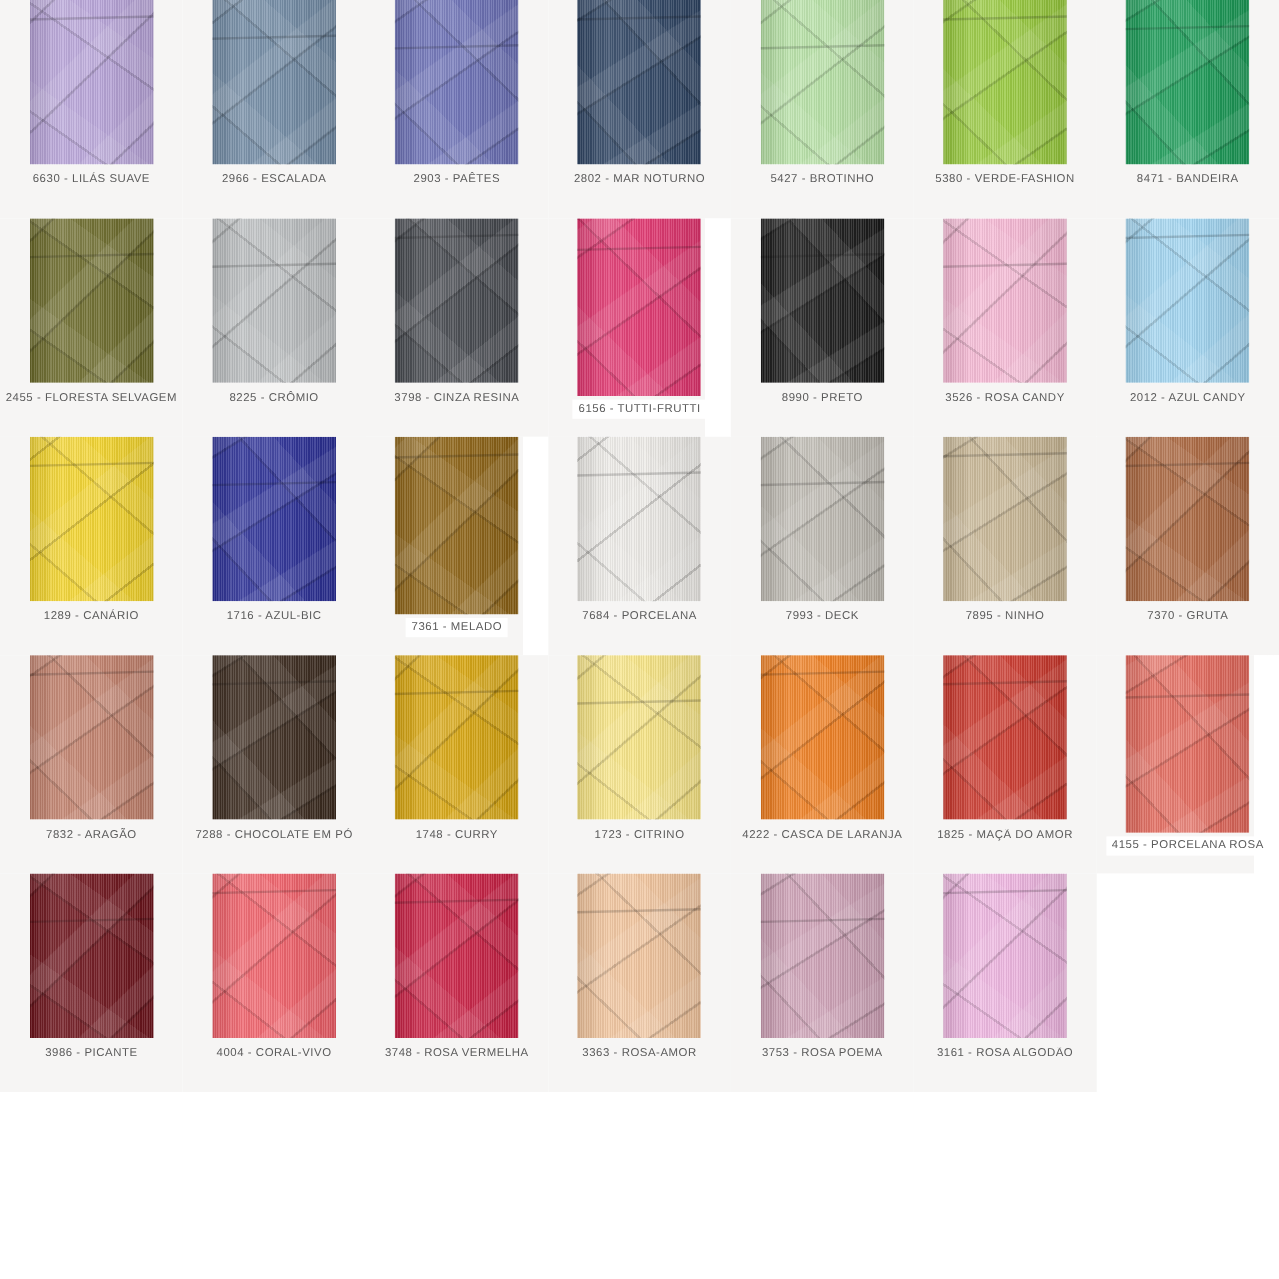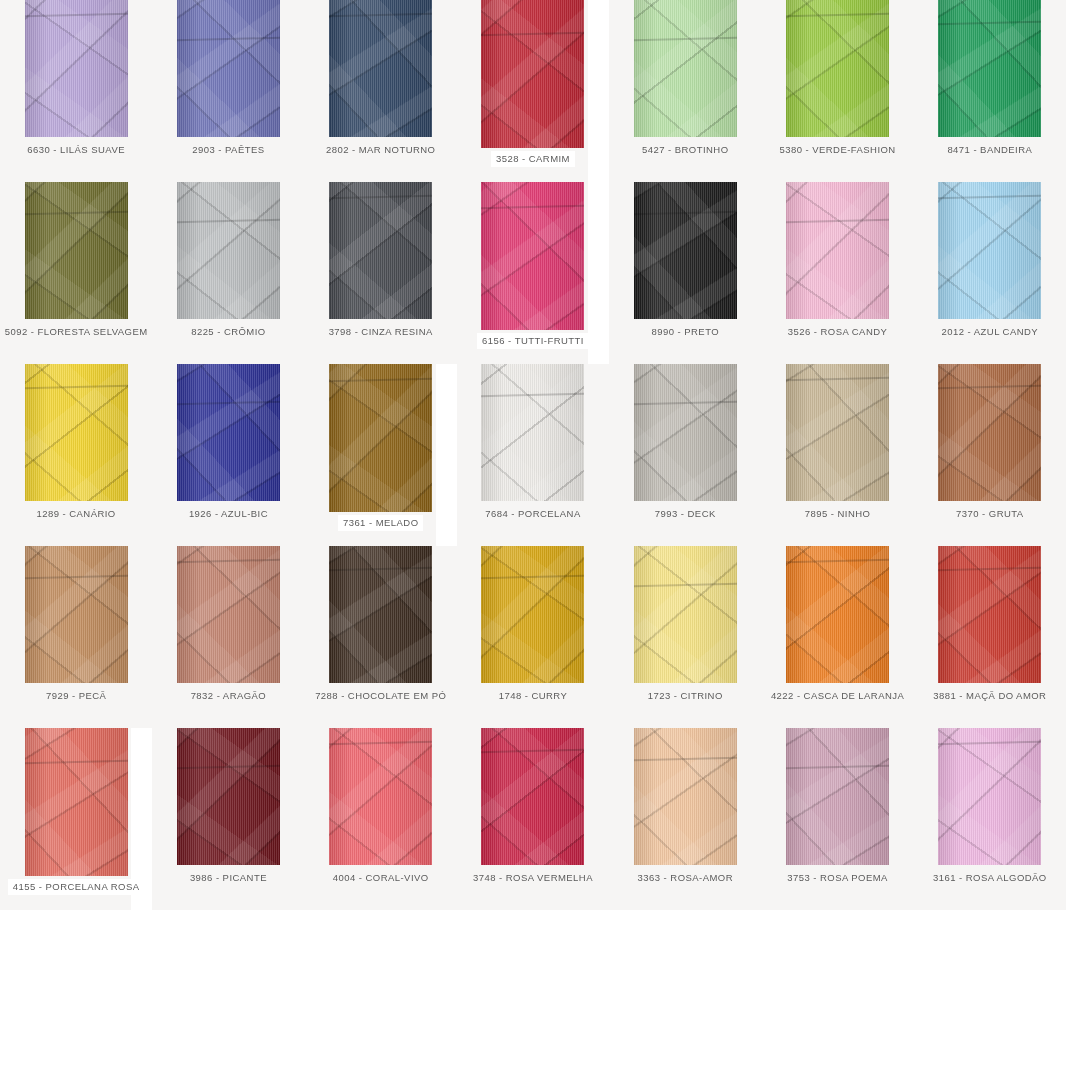--- a/index.html
+++ b/index.html
@@ -171,311 +171,299 @@
             <div class="bands" style="transform: rotate(-6deg);"></div>
             <div class="seam" style="top: 10%;"></div>
             <div class="shade"></div>
           </div>
         </div>
         <div class="caption">6630 - LILÁS SUAVE</div>
       </div>
       <div class="cell">
         <div class="swatch-wrap">
           <div class="swatch">
+            <div class="base" style="background-color: rgb(112, 137, 163);"></div>
+            <div class="rib"></div>
+            <div class="bands" style="transform: rotate(0deg);"></div>
+            <div class="seam" style="top: 22%;"></div>
+            <div class="shade"></div>
+          </div>
+        </div>
+        <div class="caption">2966 - ESCALADA</div>
+      </div>
+      <div class="cell">
+        <div class="swatch-wrap">
+          <div class="swatch">
             <div class="base" style="background-color: rgb(106, 111, 181);"></div>
             <div class="rib"></div>
             <div class="bands" style="transform: rotate(3deg);"></div>
             <div class="seam" style="top: 28%;"></div>
             <div class="shade"></div>
           </div>
         </div>
         <div class="caption">2903 - PAÊTES</div>
       </div>
       <div class="cell">
         <div class="swatch-wrap">
           <div class="swatch">
             <div class="base" style="background-color: rgb(46, 68, 99);"></div>
             <div class="rib"></div>
             <div class="bands" style="transform: rotate(6deg);"></div>
             <div class="seam" style="top: 10%;"></div>
             <div class="shade"></div>
           </div>
         </div>
         <div class="caption">2802 - MAR NOTURNO</div>
+      </div>
+      <div class="cell">
+        <div class="swatch-wrap">
+          <div class="swatch">
+            <div class="base" style="background-color: rgb(181, 224, 164);"></div>
+            <div class="rib"></div>
+            <div class="bands" style="transform: rotate(0deg);"></div>
+            <div class="seam" style="top: 28%;"></div>
+            <div class="shade"></div>
+          </div>
+        </div>
+        <div class="caption">5427 - BROTINHO</div>
+      </div>
+      <div class="cell">
+        <div class="swatch-wrap">
+          <div class="swatch">
+            <div class="base" style="background-color: rgb(150, 200, 60);"></div>
+            <div class="rib"></div>
+            <div class="bands" style="transform: rotate(3deg);"></div>
+            <div class="seam" style="top: 10%;"></div>
+            <div class="shade"></div>
+          </div>
+        </div>
+        <div class="caption">5380 - VERDE-FASHION</div>
+      </div>
+      <div class="cell">
+        <div class="swatch-wrap">
+          <div class="swatch">
+            <div class="base" style="background-color: rgb(25, 154, 86);"></div>
+            <div class="rib"></div>
+            <div class="bands" style="transform: rotate(6deg);"></div>
+            <div class="seam" style="top: 16%;"></div>
+            <div class="shade"></div>
+          </div>
+        </div>
+        <div class="caption">8471 - BANDEIRA</div>
+      </div>
+      <div class="cell">
+        <div class="swatch-wrap">
+          <div class="swatch">
+            <div class="base" style="background-color: rgb(107, 106, 42);"></div>
+            <div class="rib"></div>
+            <div class="bands" style="transform: rotate(-6deg);"></div>
+            <div class="seam" style="top: 22%;"></div>
+            <div class="shade"></div>
+          </div>
+        </div>
+        <div class="caption">2455 - FLORESTA SELVAGEM</div>
+      </div>
+      <div class="cell">
+        <div class="swatch-wrap">
+          <div class="swatch">
+            <div class="base" style="background-color: rgb(185, 188, 190);"></div>
+            <div class="rib"></div>
+            <div class="bands" style="transform: rotate(-3deg);"></div>
+            <div class="seam" style="top: 28%;"></div>
+            <div class="shade"></div>
+          </div>
+        </div>
+        <div class="caption">8225 - CRÔMIO</div>
+      </div>
+      <div class="cell">
+        <div class="swatch-wrap">
+          <div class="swatch">
+            <div class="base" style="background-color: rgb(67, 70, 76);"></div>
+            <div class="rib"></div>
+            <div class="bands" style="transform: rotate(0deg);"></div>
+            <div class="seam" style="top: 10%;"></div>
+            <div class="shade"></div>
+          </div>
+        </div>
+        <div class="caption clipped">3798 - CINZA RESINA</div>
       </div>
       <div class="cell col7">
         <div class="swatch-wrap tall">
           <div class="swatch">
-            <div class="base" style="background-color: rgb(191, 36, 51);"></div>
+            <div class="base" style="background-color: rgb(224, 52, 110);"></div>
+            <div class="rib"></div>
+            <div class="bands" style="transform: rotate(3deg);"></div>
+            <div class="seam" style="top: 16%;"></div>
+            <div class="shade"></div>
+          </div>
+        </div>
+        <div class="caption raised">6156 - TUTTI-FRUTTI</div>
+      </div>
+      <div class="cell">
+        <div class="swatch-wrap">
+          <div class="swatch">
+            <div class="base" style="background-color: rgb(25, 25, 25);"></div>
+            <div class="rib"></div>
+            <div class="bands" style="transform: rotate(6deg);"></div>
+            <div class="seam" style="top: 22%;"></div>
+            <div class="shade"></div>
+          </div>
+        </div>
+        <div class="caption">8990 - PRETO</div>
+      </div>
+      <div class="cell">
+        <div class="swatch-wrap">
+          <div class="swatch">
+            <div class="base" style="background-color: rgb(244, 182, 210);"></div>
+            <div class="rib"></div>
+            <div class="bands" style="transform: rotate(-6deg);"></div>
+            <div class="seam" style="top: 28%;"></div>
+            <div class="shade"></div>
+          </div>
+        </div>
+        <div class="caption">3526 - ROSA CANDY</div>
+      </div>
+      <div class="cell">
+        <div class="swatch-wrap">
+          <div class="swatch">
+            <div class="base" style="background-color: rgb(158, 211, 239);"></div>
             <div class="rib"></div>
             <div class="bands" style="transform: rotate(-3deg);"></div>
-            <div class="seam" style="top: 22%;"></div>
-            <div class="shade"></div>
-          </div>
-        </div>
-        <div class="caption raised">3528 - CARMIM</div>
-      </div>
-      <div class="cell">
-        <div class="swatch-wrap">
-          <div class="swatch">
-            <div class="base" style="background-color: rgb(181, 224, 164);"></div>
-            <div class="rib"></div>
-            <div class="bands" style="transform: rotate(0deg);"></div>
-            <div class="seam" style="top: 28%;"></div>
-            <div class="shade"></div>
-          </div>
-        </div>
-        <div class="caption">5427 - BROTINHO</div>
-      </div>
-      <div class="cell">
-        <div class="swatch-wrap">
-          <div class="swatch">
-            <div class="base" style="background-color: rgb(150, 200, 60);"></div>
-            <div class="rib"></div>
-            <div class="bands" style="transform: rotate(3deg);"></div>
-            <div class="seam" style="top: 10%;"></div>
-            <div class="shade"></div>
-          </div>
-        </div>
-        <div class="caption">5380 - VERDE-FASHION</div>
-      </div>
-      <div class="cell">
-        <div class="swatch-wrap">
-          <div class="swatch">
-            <div class="base" style="background-color: rgb(25, 154, 86);"></div>
-            <div class="rib"></div>
-            <div class="bands" style="transform: rotate(6deg);"></div>
-            <div class="seam" style="top: 16%;"></div>
-            <div class="shade"></div>
-          </div>
-        </div>
-        <div class="caption">8471 - BANDEIRA</div>
-      </div>
-      <div class="cell">
-        <div class="swatch-wrap">
-          <div class="swatch">
-            <div class="base" style="background-color: rgb(107, 106, 42);"></div>
-            <div class="rib"></div>
-            <div class="bands" style="transform: rotate(-6deg);"></div>
-            <div class="seam" style="top: 22%;"></div>
-            <div class="shade"></div>
-          </div>
-        </div>
-        <div class="caption">5092 - FLORESTA SELVAGEM</div>
-      </div>
-      <div class="cell">
-        <div class="swatch-wrap">
-          <div class="swatch">
-            <div class="base" style="background-color: rgb(185, 188, 190);"></div>
-            <div class="rib"></div>
-            <div class="bands" style="transform: rotate(-3deg);"></div>
-            <div class="seam" style="top: 28%;"></div>
-            <div class="shade"></div>
-          </div>
-        </div>
-        <div class="caption">8225 - CRÔMIO</div>
-      </div>
-      <div class="cell">
-        <div class="swatch-wrap">
-          <div class="swatch">
-            <div class="base" style="background-color: rgb(67, 70, 76);"></div>
-            <div class="rib"></div>
-            <div class="bands" style="transform: rotate(0deg);"></div>
-            <div class="seam" style="top: 10%;"></div>
-            <div class="shade"></div>
-          </div>
-        </div>
-        <div class="caption clipped">3798 - CINZA RESINA</div>
+            <div class="seam" style="top: 10%;"></div>
+            <div class="shade"></div>
+          </div>
+        </div>
+        <div class="caption">2012 - AZUL CANDY</div>
+      </div>
+      <div class="cell">
+        <div class="swatch-wrap">
+          <div class="swatch">
+            <div class="base" style="background-color: rgb(242, 211, 42);"></div>
+            <div class="rib"></div>
+            <div class="bands" style="transform: rotate(0deg);"></div>
+            <div class="seam" style="top: 16%;"></div>
+            <div class="shade"></div>
+          </div>
+        </div>
+        <div class="caption">1289 - CANÁRIO</div>
+      </div>
+      <div class="cell">
+        <div class="swatch-wrap">
+          <div class="swatch">
+            <div class="base" style="background-color: rgb(43, 47, 150);"></div>
+            <div class="rib"></div>
+            <div class="bands" style="transform: rotate(6deg);"></div>
+            <div class="seam" style="top: 28%;"></div>
+            <div class="shade"></div>
+          </div>
+        </div>
+        <div class="caption">1716 - AZUL-BIC</div>
       </div>
       <div class="cell col7">
         <div class="swatch-wrap tall">
           <div class="swatch">
-            <div class="base" style="background-color: rgb(224, 52, 110);"></div>
-            <div class="rib"></div>
-            <div class="bands" style="transform: rotate(3deg);"></div>
-            <div class="seam" style="top: 16%;"></div>
-            <div class="shade"></div>
-          </div>
-        </div>
-        <div class="caption raised">6156 - TUTTI-FRUTTI</div>
-      </div>
-      <div class="cell">
-        <div class="swatch-wrap">
-          <div class="swatch">
-            <div class="base" style="background-color: rgb(25, 25, 25);"></div>
-            <div class="rib"></div>
-            <div class="bands" style="transform: rotate(6deg);"></div>
-            <div class="seam" style="top: 22%;"></div>
-            <div class="shade"></div>
-          </div>
-        </div>
-        <div class="caption">8990 - PRETO</div>
-      </div>
-      <div class="cell">
-        <div class="swatch-wrap">
-          <div class="swatch">
-            <div class="base" style="background-color: rgb(244, 182, 210);"></div>
-            <div class="rib"></div>
-            <div class="bands" style="transform: rotate(-6deg);"></div>
-            <div class="seam" style="top: 28%;"></div>
-            <div class="shade"></div>
-          </div>
-        </div>
-        <div class="caption">3526 - ROSA CANDY</div>
-      </div>
-      <div class="cell">
-        <div class="swatch-wrap">
-          <div class="swatch">
-            <div class="base" style="background-color: rgb(158, 211, 239);"></div>
+            <div class="base" style="background-color: rgb(140, 98, 20);"></div>
+            <div class="rib"></div>
+            <div class="bands" style="transform: rotate(-6deg);"></div>
+            <div class="seam" style="top: 10%;"></div>
+            <div class="shade"></div>
+          </div>
+        </div>
+        <div class="caption raised">7361 - MELADO</div>
+      </div>
+      <div class="cell">
+        <div class="swatch-wrap">
+          <div class="swatch">
+            <div class="base" style="background-color: rgb(236, 234, 230);"></div>
+            <div class="rib"></div>
+            <div class="bands" style="transform: rotate(0deg);"></div>
+            <div class="seam" style="top: 22%;"></div>
+            <div class="shade"></div>
+          </div>
+        </div>
+        <div class="caption">7684 - PORCELANA</div>
+      </div>
+      <div class="cell">
+        <div class="swatch-wrap">
+          <div class="swatch">
+            <div class="base" style="background-color: rgb(189, 185, 177);"></div>
+            <div class="rib"></div>
+            <div class="bands" style="transform: rotate(3deg);"></div>
+            <div class="seam" style="top: 28%;"></div>
+            <div class="shade"></div>
+          </div>
+        </div>
+        <div class="caption">7993 - DECK</div>
+      </div>
+      <div class="cell">
+        <div class="swatch-wrap">
+          <div class="swatch">
+            <div class="base" style="background-color: rgb(198, 180, 146);"></div>
+            <div class="rib"></div>
+            <div class="bands" style="transform: rotate(6deg);"></div>
+            <div class="seam" style="top: 10%;"></div>
+            <div class="shade"></div>
+          </div>
+        </div>
+        <div class="caption">7895 - NINHO</div>
+      </div>
+      <div class="cell">
+        <div class="swatch-wrap">
+          <div class="swatch">
+            <div class="base" style="background-color: rgb(169, 101, 61);"></div>
+            <div class="rib"></div>
+            <div class="bands" style="transform: rotate(-6deg);"></div>
+            <div class="seam" style="top: 16%;"></div>
+            <div class="shade"></div>
+          </div>
+        </div>
+        <div class="caption">7370 - GRUTA</div>
+      </div>
+      <div class="cell">
+        <div class="swatch-wrap">
+          <div class="swatch">
+            <div class="base" style="background-color: rgb(192, 127, 106);"></div>
+            <div class="rib"></div>
+            <div class="bands" style="transform: rotate(3deg);"></div>
+            <div class="seam" style="top: 10%;"></div>
+            <div class="shade"></div>
+          </div>
+        </div>
+        <div class="caption">7832 - ARAGÃO</div>
+      </div>
+      <div class="cell">
+        <div class="swatch-wrap">
+          <div class="swatch">
+            <div class="base" style="background-color: rgb(59, 42, 30);"></div>
+            <div class="rib"></div>
+            <div class="bands" style="transform: rotate(6deg);"></div>
+            <div class="seam" style="top: 16%;"></div>
+            <div class="shade"></div>
+          </div>
+        </div>
+        <div class="caption">7288 - CHOCOLATE EM PÓ</div>
+      </div>
+      <div class="cell">
+        <div class="swatch-wrap">
+          <div class="swatch">
+            <div class="base" style="background-color: rgb(214, 164, 13);"></div>
+            <div class="rib"></div>
+            <div class="bands" style="transform: rotate(-6deg);"></div>
+            <div class="seam" style="top: 22%;"></div>
+            <div class="shade"></div>
+          </div>
+        </div>
+        <div class="caption">1748 - CURRY</div>
+      </div>
+      <div class="cell">
+        <div class="swatch-wrap">
+          <div class="swatch">
+            <div class="base" style="background-color: rgb(246, 227, 130);"></div>
             <div class="rib"></div>
             <div class="bands" style="transform: rotate(-3deg);"></div>
-            <div class="seam" style="top: 10%;"></div>
-            <div class="shade"></div>
-          </div>
-        </div>
-        <div class="caption">2012 - AZUL CANDY</div>
-      </div>
-      <div class="cell">
-        <div class="swatch-wrap">
-          <div class="swatch">
-            <div class="base" style="background-color: rgb(242, 211, 42);"></div>
-            <div class="rib"></div>
-            <div class="bands" style="transform: rotate(0deg);"></div>
-            <div class="seam" style="top: 16%;"></div>
-            <div class="shade"></div>
-          </div>
-        </div>
-        <div class="caption">1289 - CANÁRIO</div>
-      </div>
-      <div class="cell">
-        <div class="swatch-wrap">
-          <div class="swatch">
-            <div class="base" style="background-color: rgb(43, 47, 150);"></div>
-            <div class="rib"></div>
-            <div class="bands" style="transform: rotate(6deg);"></div>
-            <div class="seam" style="top: 28%;"></div>
-            <div class="shade"></div>
-          </div>
-        </div>
-        <div class="caption">1926 - AZUL-BIC</div>
-      </div>
-      <div class="cell col7">
-        <div class="swatch-wrap tall">
-          <div class="swatch">
-            <div class="base" style="background-color: rgb(140, 98, 20);"></div>
-            <div class="rib"></div>
-            <div class="bands" style="transform: rotate(-6deg);"></div>
-            <div class="seam" style="top: 10%;"></div>
-            <div class="shade"></div>
-          </div>
-        </div>
-        <div class="caption raised">7361 - MELADO</div>
-      </div>
-      <div class="cell">
-        <div class="swatch-wrap">
-          <div class="swatch">
-            <div class="base" style="background-color: rgb(236, 234, 230);"></div>
-            <div class="rib"></div>
-            <div class="bands" style="transform: rotate(0deg);"></div>
-            <div class="seam" style="top: 22%;"></div>
-            <div class="shade"></div>
-          </div>
-        </div>
-        <div class="caption">7684 - PORCELANA</div>
-      </div>
-      <div class="cell">
-        <div class="swatch-wrap">
-          <div class="swatch">
-            <div class="base" style="background-color: rgb(189, 185, 177);"></div>
-            <div class="rib"></div>
-            <div class="bands" style="transform: rotate(3deg);"></div>
-            <div class="seam" style="top: 28%;"></div>
-            <div class="shade"></div>
-          </div>
-        </div>
-        <div class="caption">7993 - DECK</div>
-      </div>
-      <div class="cell">
-        <div class="swatch-wrap">
-          <div class="swatch">
-            <div class="base" style="background-color: rgb(198, 180, 146);"></div>
-            <div class="rib"></div>
-            <div class="bands" style="transform: rotate(6deg);"></div>
-            <div class="seam" style="top: 10%;"></div>
-            <div class="shade"></div>
-          </div>
-        </div>
-        <div class="caption">7895 - NINHO</div>
-      </div>
-      <div class="cell">
-        <div class="swatch-wrap">
-          <div class="swatch">
-            <div class="base" style="background-color: rgb(169, 101, 61);"></div>
-            <div class="rib"></div>
-            <div class="bands" style="transform: rotate(-6deg);"></div>
-            <div class="seam" style="top: 16%;"></div>
-            <div class="shade"></div>
-          </div>
-        </div>
-        <div class="caption">7370 - GRUTA</div>
-      </div>
-      <div class="cell">
-        <div class="swatch-wrap">
-          <div class="swatch">
-            <div class="base" style="background-color: rgb(192, 138, 90);"></div>
-            <div class="rib"></div>
-            <div class="bands" style="transform: rotate(-3deg);"></div>
-            <div class="seam" style="top: 22%;"></div>
-            <div class="shade"></div>
-          </div>
-        </div>
-        <div class="caption">7929 - PECÃ</div>
-      </div>
-      <div class="cell">
-        <div class="swatch-wrap">
-          <div class="swatch">
-            <div class="base" style="background-color: rgb(192, 127, 106);"></div>
-            <div class="rib"></div>
-            <div class="bands" style="transform: rotate(3deg);"></div>
-            <div class="seam" style="top: 10%;"></div>
-            <div class="shade"></div>
-          </div>
-        </div>
-        <div class="caption">7832 - ARAGÃO</div>
-      </div>
-      <div class="cell">
-        <div class="swatch-wrap">
-          <div class="swatch">
-            <div class="base" style="background-color: rgb(59, 42, 30);"></div>
-            <div class="rib"></div>
-            <div class="bands" style="transform: rotate(6deg);"></div>
-            <div class="seam" style="top: 16%;"></div>
-            <div class="shade"></div>
-          </div>
-        </div>
-        <div class="caption">7288 - CHOCOLATE EM PÓ</div>
-      </div>
-      <div class="cell">
-        <div class="swatch-wrap">
-          <div class="swatch">
-            <div class="base" style="background-color: rgb(214, 164, 13);"></div>
-            <div class="rib"></div>
-            <div class="bands" style="transform: rotate(-6deg);"></div>
-            <div class="seam" style="top: 22%;"></div>
-            <div class="shade"></div>
-          </div>
-        </div>
-        <div class="caption">1748 - CURRY</div>
-      </div>
-      <div class="cell">
-        <div class="swatch-wrap">
-          <div class="swatch">
-            <div class="base" style="background-color: rgb(246, 227, 130);"></div>
-            <div class="rib"></div>
-            <div class="bands" style="transform: rotate(-3deg);"></div>
             <div class="seam" style="top: 28%;"></div>
             <div class="shade"></div>
           </div>
         </div>
         <div class="caption">1723 - CITRINO</div>
       </div>
       <div class="cell">
         <div class="swatch-wrap">
           <div class="swatch">
             <div class="base" style="background-color: rgb(237, 123, 28);"></div>
@@ -490,21 +478,21 @@
       <div class="cell">
         <div class="swatch-wrap">
           <div class="swatch">
             <div class="base" style="background-color: rgb(201, 54, 43);"></div>
             <div class="rib"></div>
             <div class="bands" style="transform: rotate(3deg);"></div>
             <div class="seam" style="top: 16%;"></div>
             <div class="shade"></div>
           </div>
         </div>
-        <div class="caption clipped">3881 - MAÇÃ DO AMOR</div>
+        <div class="caption clipped">1825 - MAÇÃ DO AMOR</div>
       </div>
       <div class="cell col7">
         <div class="swatch-wrap tall">
           <div class="swatch">
             <div class="base" style="background-color: rgb(226, 103, 90);"></div>
             <div class="rib"></div>
             <div class="bands" style="transform: rotate(6deg);"></div>
             <div class="seam" style="top: 22%;"></div>
             <div class="shade"></div>
           </div>

